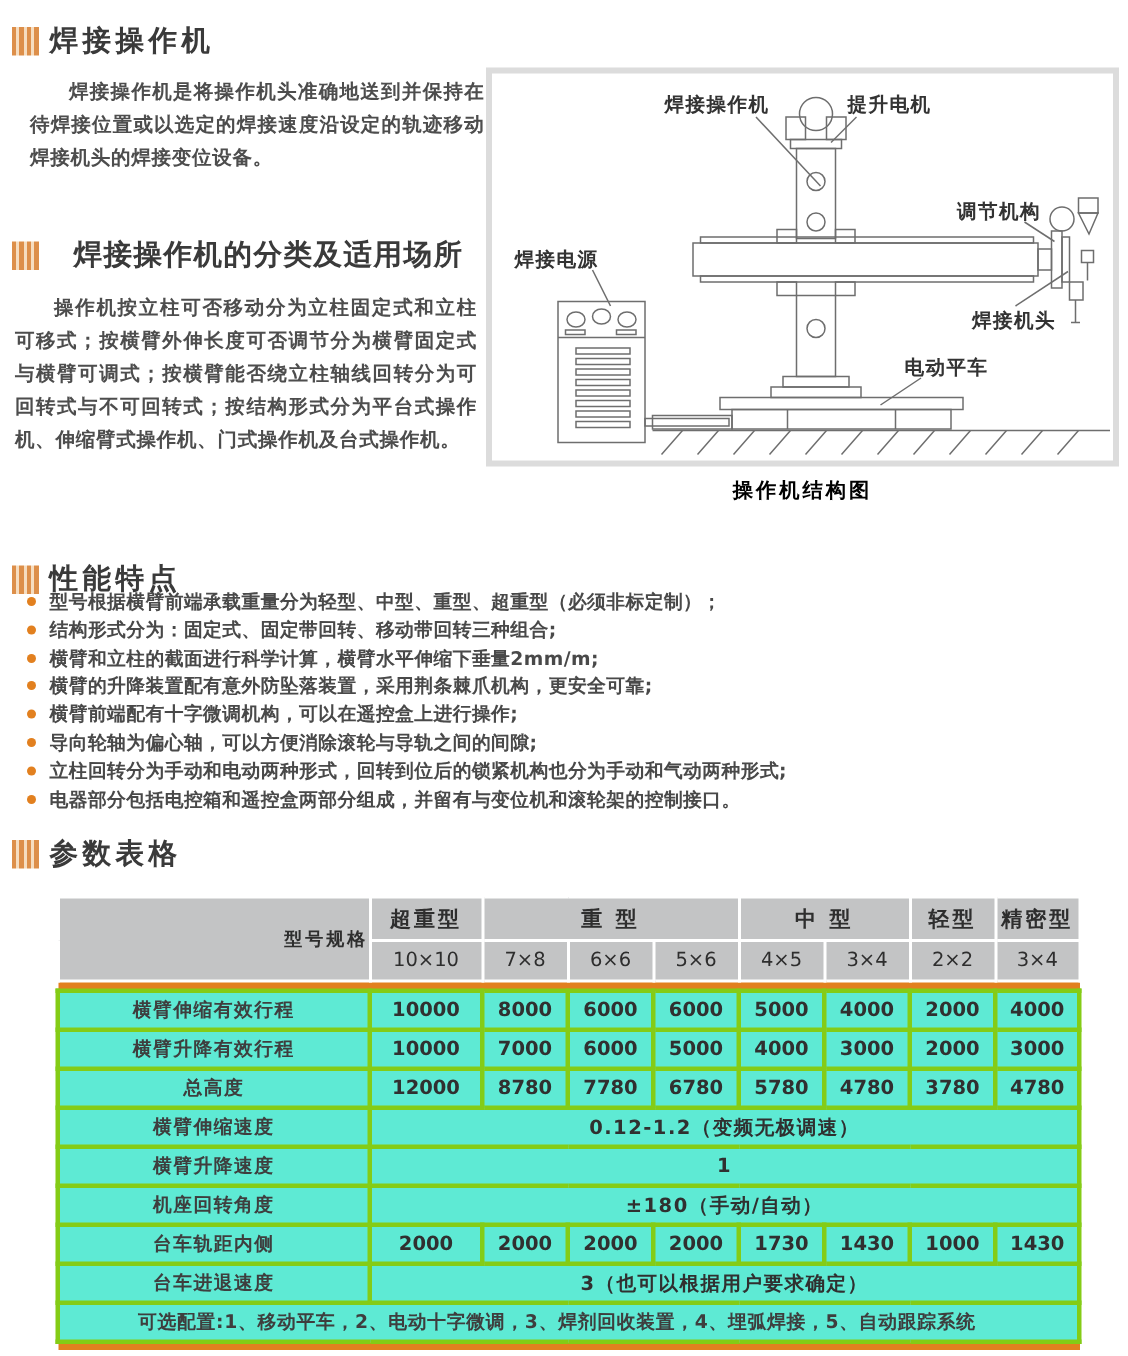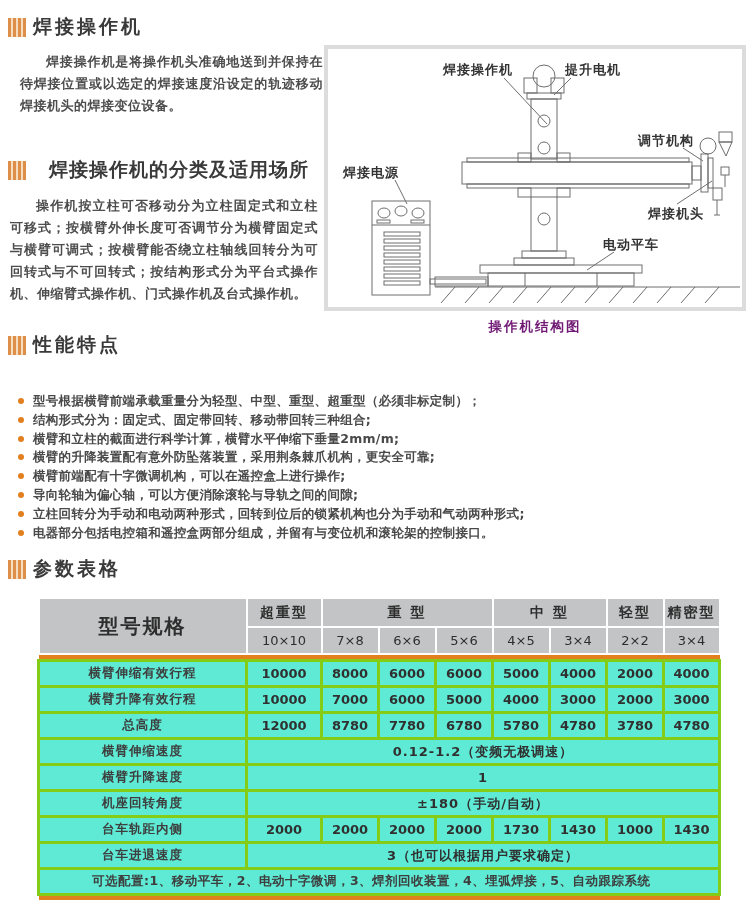--- a/index.html
+++ b/index.html
@@ -21,41 +21,41 @@
     position:absolute;font-size:13px;line-height:22px;font-weight:600;
     color:#4d4d4d;text-indent:2em;letter-spacing:0.5px;text-align:justify;
   }
   
   .diagram-box{
     position:absolute;left:324px;top:45px;width:422px;height:266px;
     border:4px solid #dcdcdc;box-sizing:border-box;background:#ffffff;
   }
   .diagram-caption{
     position:absolute;left:324px;top:318px;width:422px;text-align:center;
-    font-size:13.5px;font-weight:bold;color:#701a75;letter-spacing:2px;
+    font-size:13.5px;font-weight:bold;color:#000000;letter-spacing:2px;
   }
   svg text{font-family:"DejaVu Sans","Liberation Sans",sans-serif;font-size:13px;font-weight:bold;fill:#333;letter-spacing:1px;}
   
   .bullets{position:absolute;left:12px;top:388px;width:730px;list-style:none;margin:4px;padding:0;}
   .bullets li{
     display:flex;align-items:flex-start;line-height:18.8px;
     font-size:12.5px;font-weight:600;color:#494949;letter-spacing:0.3px;white-space:nowrap;
   }
   .dot{width:6px;height:6px;border-radius:50%;background:#e2801f;flex:0 0 6px;margin:6px 9px 0 2px;}
   
   .param-table{
     position:absolute;left:37px;top:597px;width:681px;
     border-collapse:collapse;table-layout:fixed;
   }
   .param-table th{
     background:#c3c4c5;border:2px solid #ffffff;
     font-size:14px;font-weight:bold;color:#2e2e2e;text-align:center;padding:0;
   }
   .param-table th.group{height:27px;letter-spacing:2px;}
-  .param-table th.model{font-size:20px;letter-spacing:2px;}
+  .param-table th.model{font-size:12px;letter-spacing:2px;text-align:right;}
   .param-table th.size{height:25px;font-size:13px;font-weight:400;}
   .param-table td{
     border:3px solid #84cc16;height:23px;padding:0;text-align:center;
     font-size:13px;color:#303030;font-weight:600;background:#5eead4;
   }
   .param-table td.rowlabel{font-size:12.5px;font-weight:bold;color:#3e3e3e;letter-spacing:1px;}
   .param-table td.merged{letter-spacing:1px;}
   .param-table tr.orange-bar td{
     height:4px;background:#e2801f;border:none;padding:0;line-height:0;font-size:0;
   }
@@ -163,21 +163,21 @@
     <text x="115" y="25">焊接操作机</text>
     <text x="237" y="25">提升电机</text>
     <text x="310" y="96">调节机构</text>
     <text x="320" y="169">焊接机头</text>
     <text x="275" y="200">电动平车</text>
     <text x="15" y="128">焊接电源</text>
   </svg>
 </div>
 <div class="diagram-caption">操作机结构图</div>
 
-<div class="sec-header" style="left:8px;top:332px;">
+<div class="sec-header" style="left:8px;top:373px;">
   <span class="sec-icon"></span>
   <span class="sec-title">性能特点</span>
 </div>
 <ul class="bullets">
   <li>
       <span class="dot"></span>
       <span>型号根据横臂前端承载重量分为轻型、中型、重型、超重型（必须非标定制）；</span>
     </li>
   <li>
       <span class="dot"></span>

